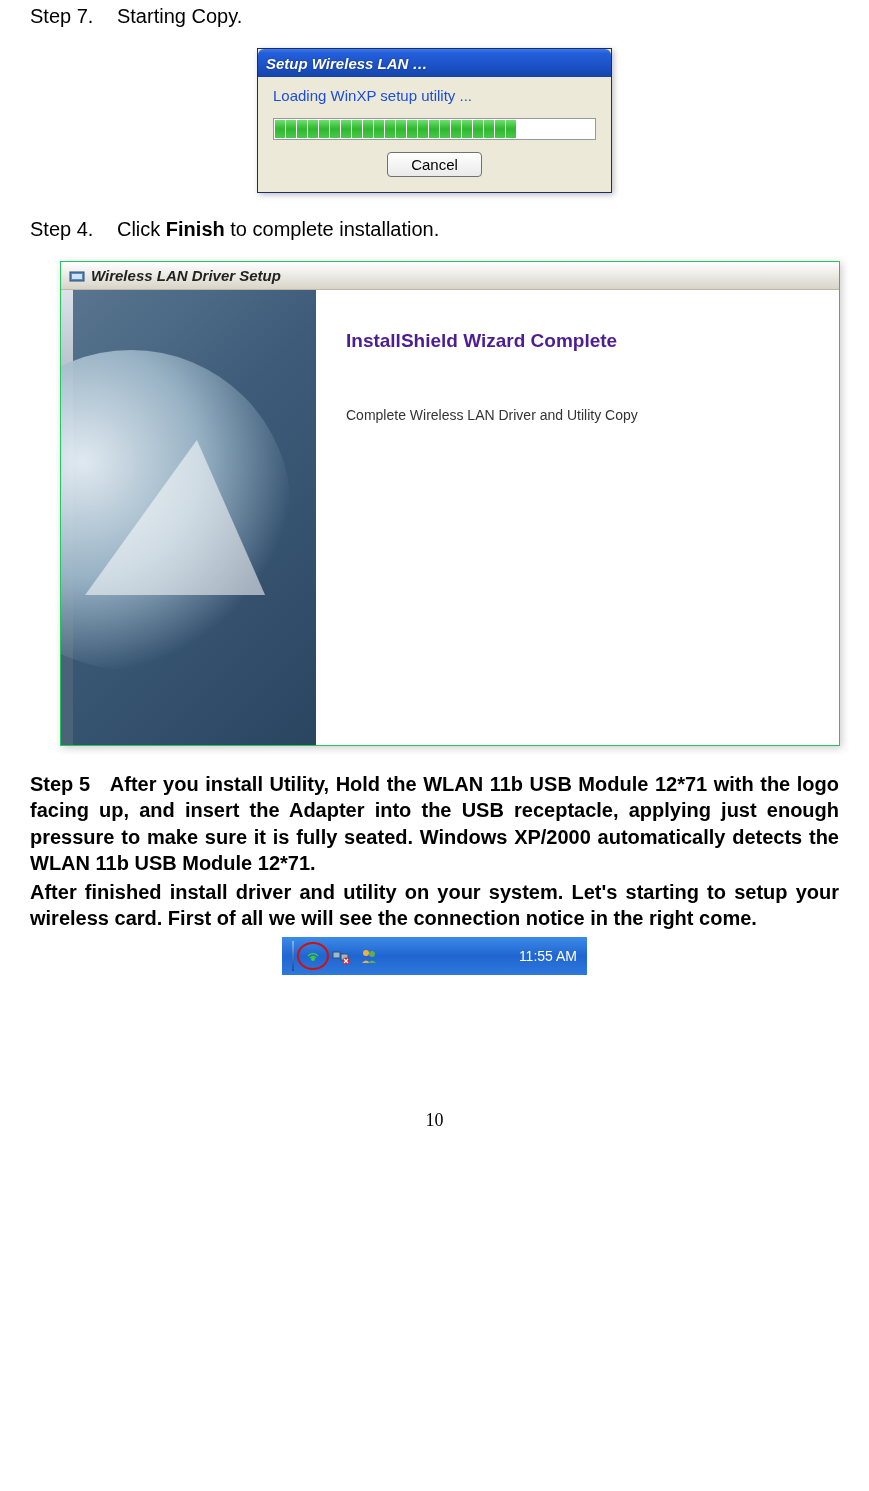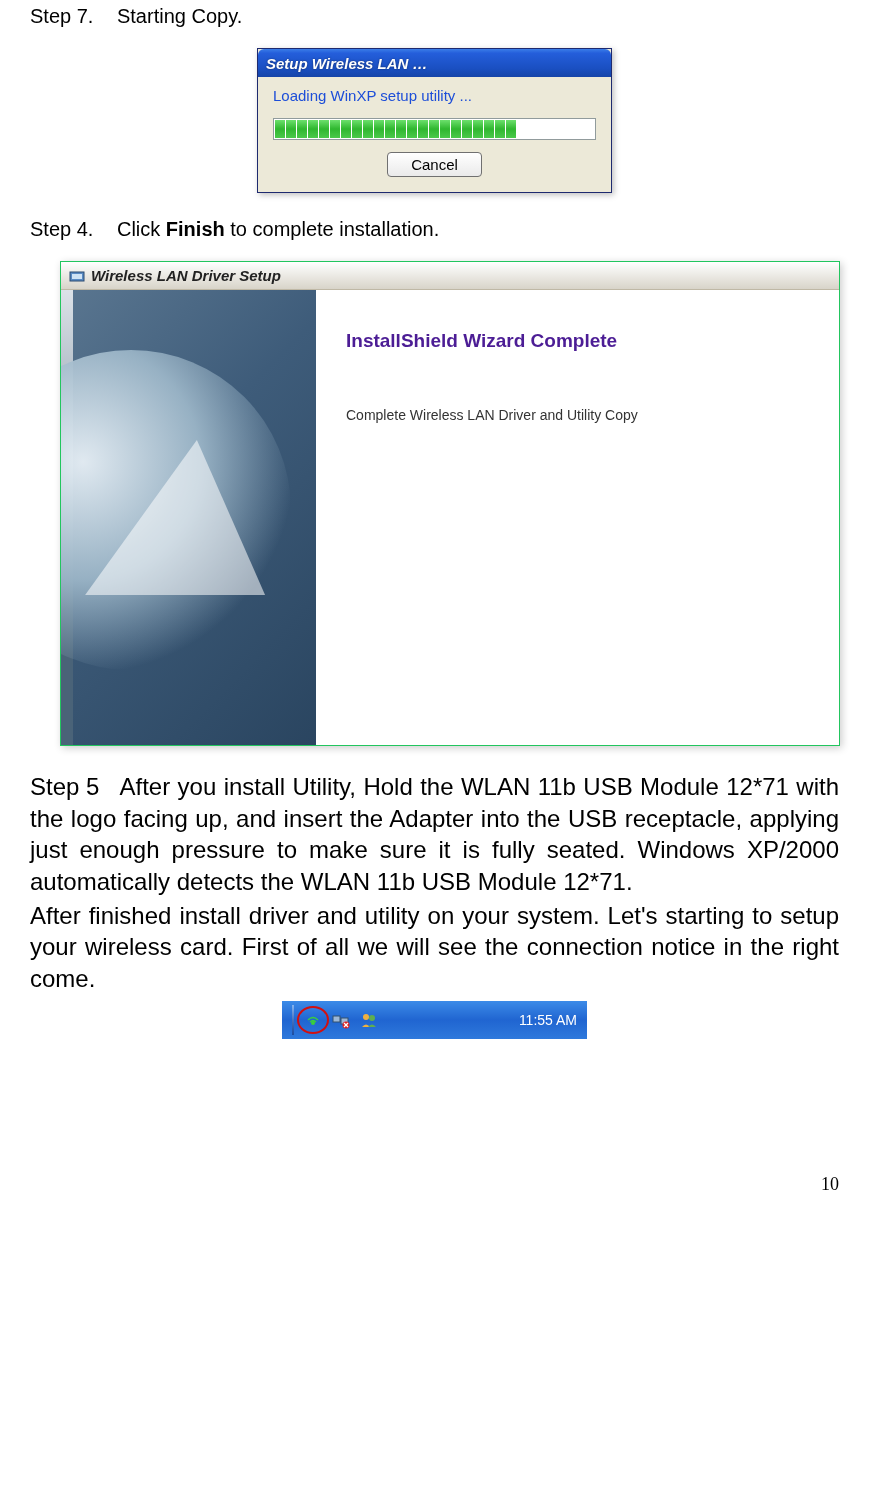--- a/index.html
+++ b/index.html
@@ -172,23 +172,24 @@
       cursor: default;
     }
     .xp-button.primary {
       border: 2px solid #3e7de0;
       padding: 2px 18px;
     }
 
     
     .step5-block {
       text-align: justify;
-      font-size: 24px;
+      font-size: 20px;
       line-height: 1.32;
       margin-bottom: 2px;
+      font-weight: bold;
     }
     .step5-lead { display: inline-block; margin-right: 14px; }
 
     
     .tray {
       width: 305px;
       height: 38px;
       margin: 6px auto 0 auto;
       background: linear-gradient(to bottom, #3c8be8 0%, #2065d1 50%, #2e79dc 100%);
       display: flex;
@@ -217,21 +218,21 @@
       pointer-events: none;
     }
     .tray-time {
       color: #fff;
       font-size: 14px;
       margin-left: auto;
       font-family: Tahoma, sans-serif;
     }
 
     .page-number {
-      text-align: right;
+      text-align: center;
       font-size: 18px;
       margin-top: 135px;
       font-family: "Times New Roman", serif;
     }
   </style>
 </head>
 <body>
 
 <p class="step-line">
   <span class="step-label">Step 7.</span>

